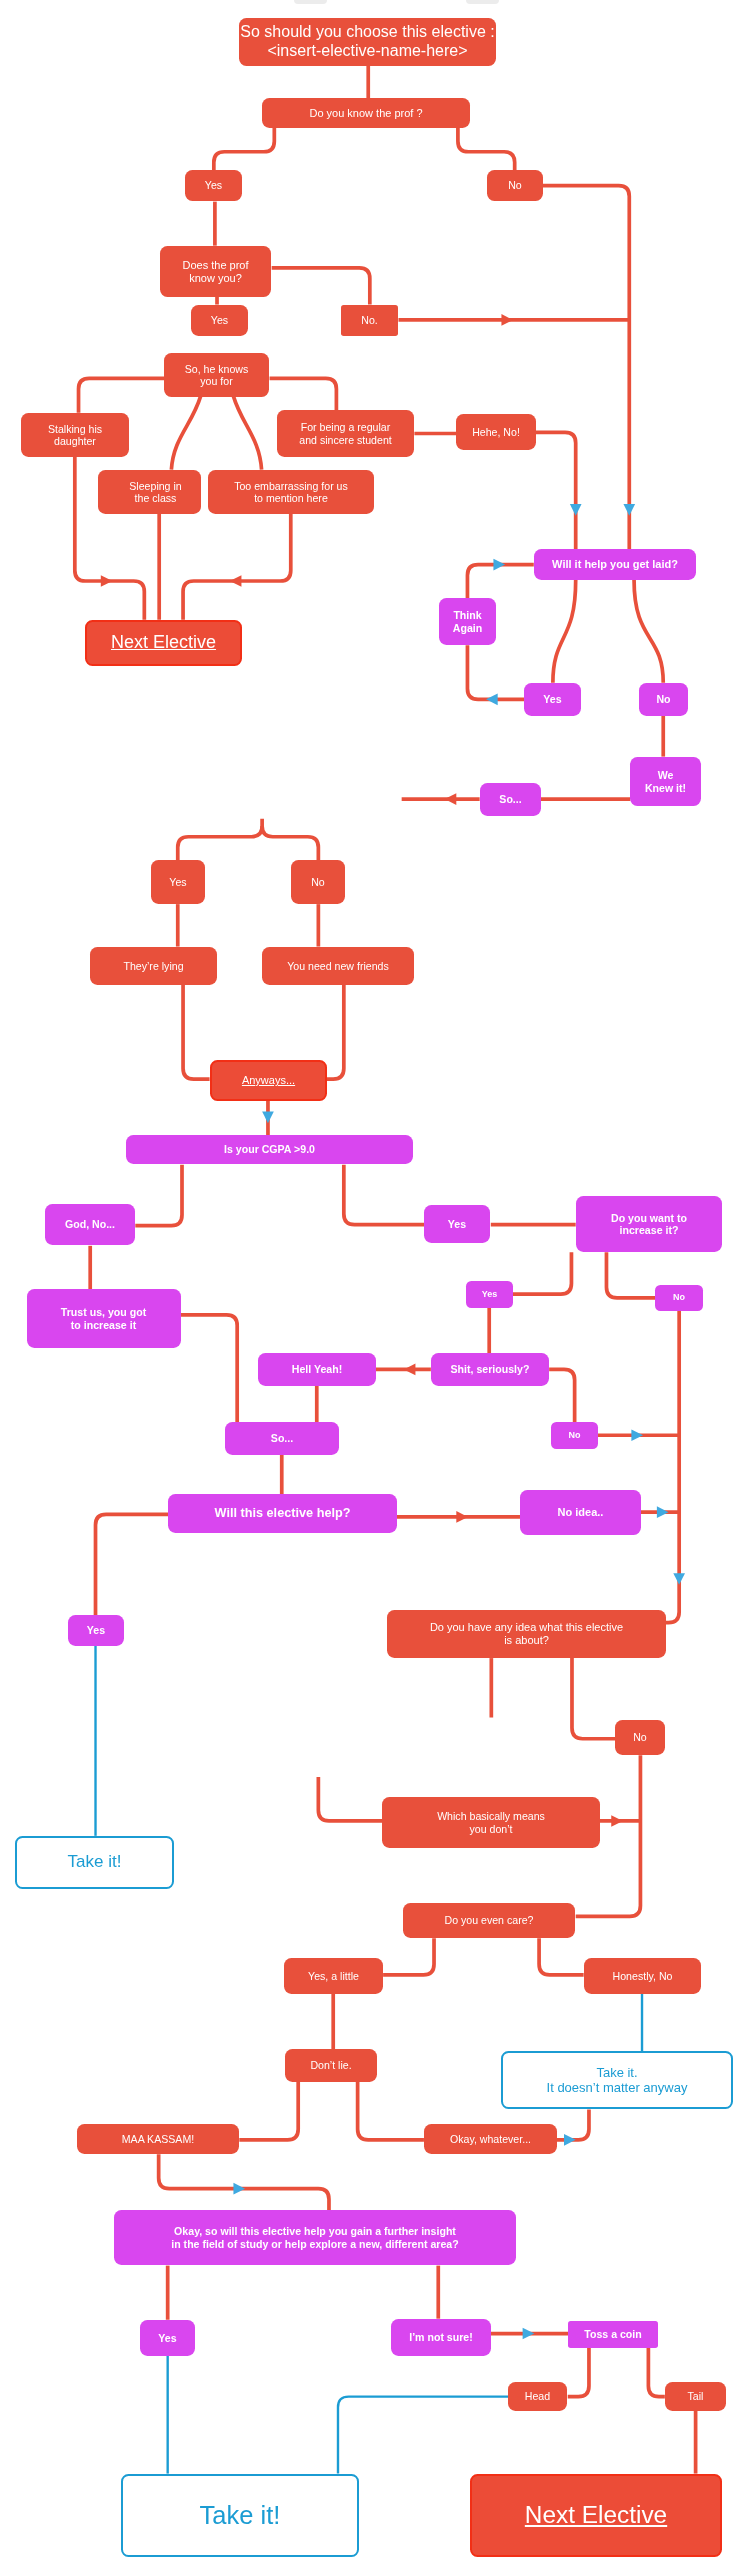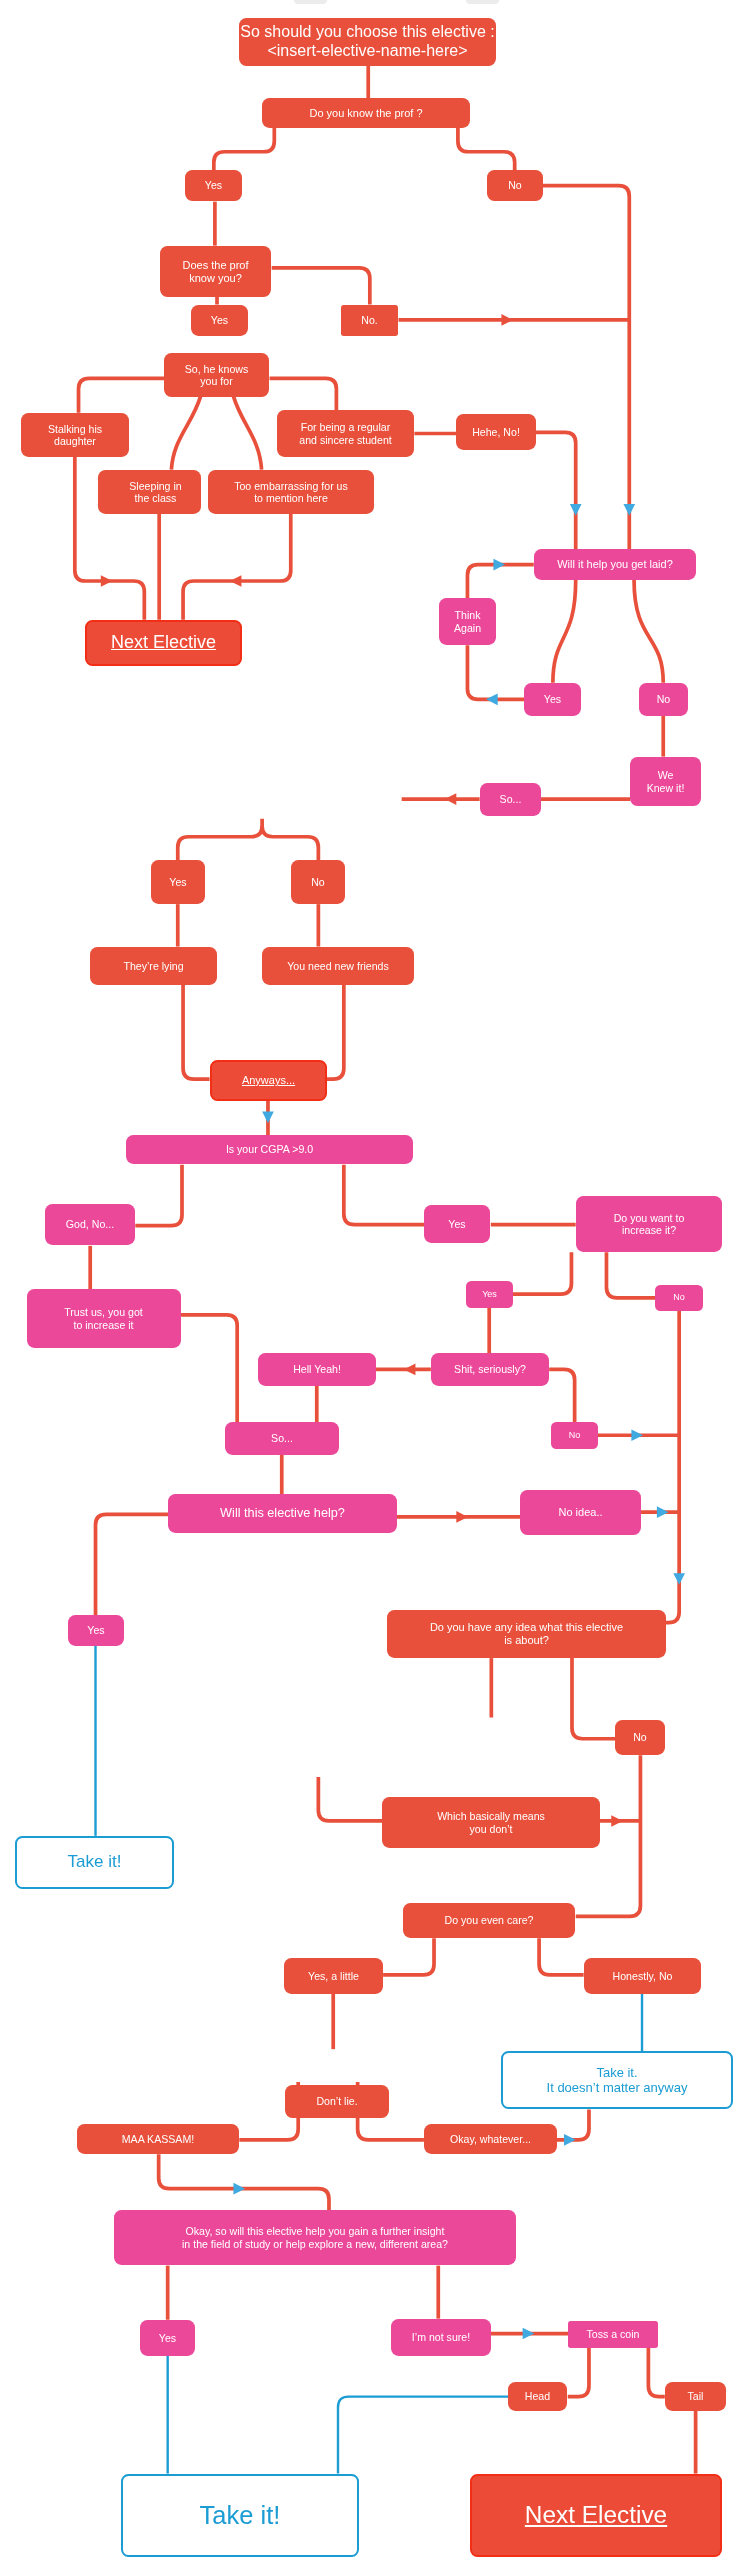--- a/index.html
+++ b/index.html
@@ -14,21 +14,21 @@
   .node{
     position:absolute;z-index:2;
     display:flex;align-items:center;justify-content:center;
     text-align:center;color:#ffffff;
     border-radius:7.4px;line-height:1.18;
     white-space:pre-line;box-sizing:border-box;
     font-size:10.6px;
   }
   .red{background:#E8503B;}
   .bright{background:#EC4C37;border:2.1px solid #F22F16;text-decoration:underline;}
-  .blue{background:#ec4899;}
+  .blue{background:#d946ef;font-weight:bold;}
   .outline{background:#ffffff;border:2.1px solid #1B9CD3;color:#1B9CD3;font-weight:bold;}
   .sq{border-radius:2.7px;}
   .artifact{position:absolute;z-index:0;background:#ececec;border-radius:0 0 5.3px 5.3px;}
 </style>
 </head>
 <body>
 
 <div id="canvas">
 
   <div class="artifact" style="left:294px;top:0;width:33px;height:3.7px;"></div>
@@ -185,21 +185,21 @@
   <div class="node blue" style="left:68px;top:1615px;width:56px;height:31px;">Yes</div>
   <div class="node red" style="left:387px;top:1610px;width:279px;height:48px;font-size:11px;">Do you have any idea what this elective
 is about?</div>
   <div class="node red" style="left:615px;top:1720px;width:50px;height:35px;">No</div>
   <div class="node outline" style="left:15px;top:1836px;width:159px;height:53px;font-size:17px;font-weight:normal;">Take it!</div>
   <div class="node red" style="left:382px;top:1797px;width:218px;height:51px;">Which basically means
 you don’t</div>
   <div class="node red" style="left:403px;top:1903px;width:172px;height:35px;">Do you even care?</div>
   <div class="node red" style="left:284px;top:1958px;width:99px;height:36px;">Yes, a little</div>
   <div class="node red" style="left:584px;top:1958px;width:117px;height:36px;">Honestly, No</div>
-  <div class="node red" style="left:285px;top:2049px;width:104px;height:33px;margin-top:36px;">Don’t lie.</div>
+  <div class="node red" style="left:285px;top:2049px;width:92px;height:33px;">Don’t lie.</div>
   <div class="node outline" style="left:501px;top:2051px;width:232px;height:58px;font-size:13px;font-weight:normal;">Take it.
 It doesn’t matter anyway</div>
   <div class="node red" style="left:77px;top:2124px;width:162px;height:30px;">MAA KASSAM!</div>
   <div class="node red" style="left:424px;top:2124px;width:133px;height:30px;">Okay, whatever...</div>
   <div class="node blue" style="left:114px;top:2210px;width:402px;height:55px;">Okay, so will this elective help you gain a further insight
 in the field of study or help explore a new,  different area?</div>
   <div class="node blue" style="left:140px;top:2320px;width:55px;height:36px;">Yes</div>
   <div class="node blue" style="left:391px;top:2319px;width:100px;height:37px;">I’m not sure!</div>
   <div class="node blue sq" style="left:568px;top:2321px;width:90px;height:26.5px;">Toss a coin</div>
   <div class="node red" style="left:508px;top:2382px;width:59px;height:29px;">Head</div>

